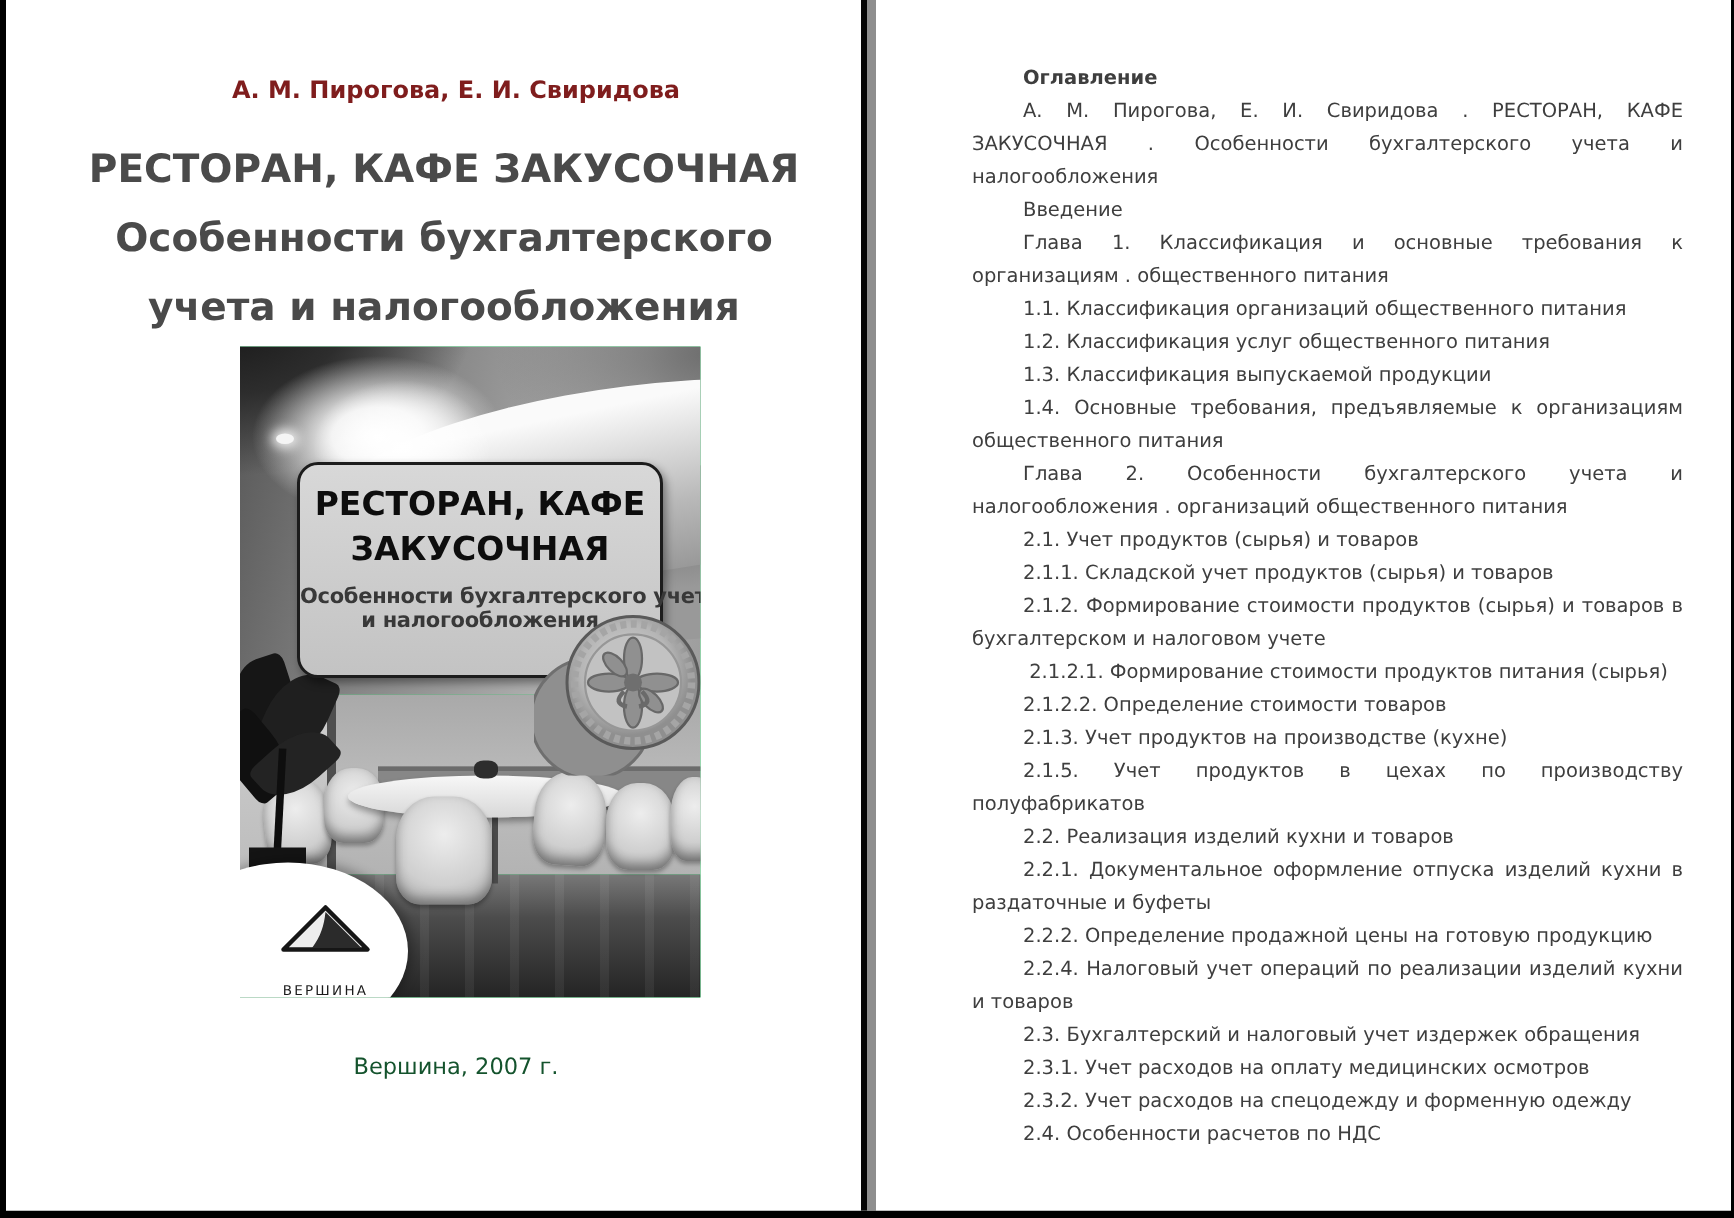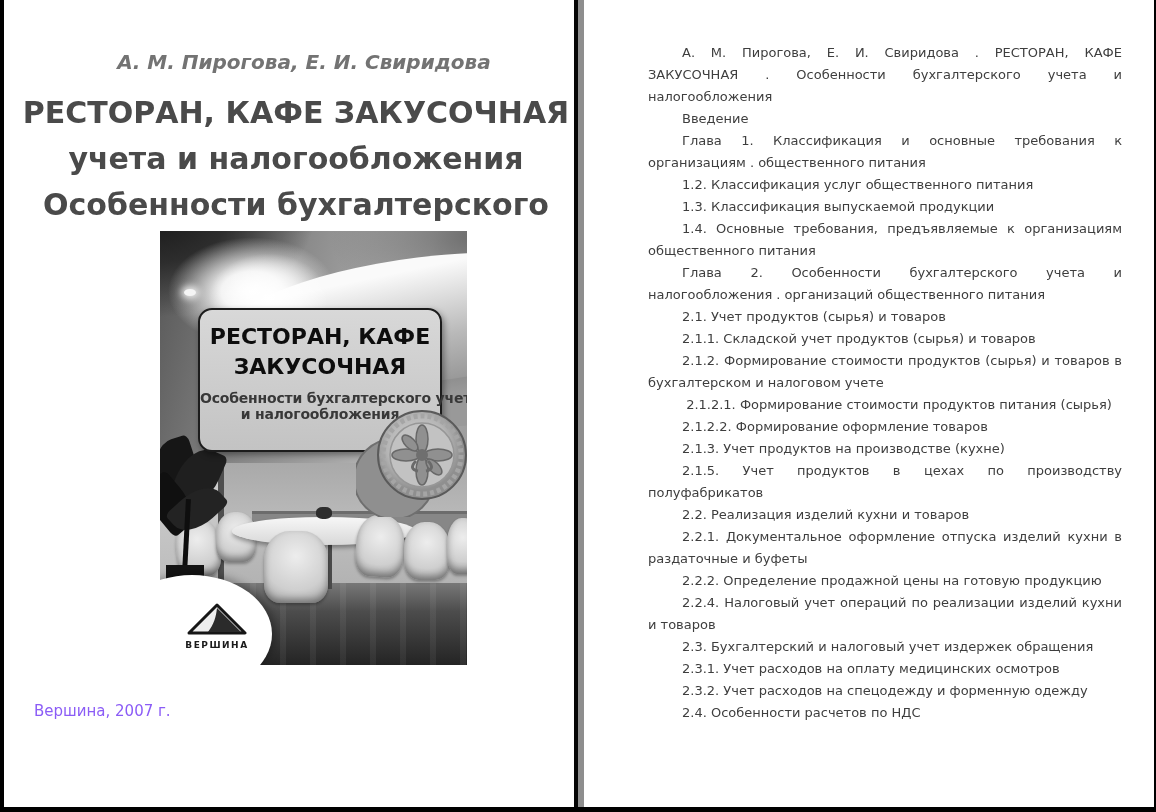--- a/index.html
+++ b/index.html
@@ -7,25 +7,25 @@
          font-family:"DejaVu Sans","Liberation Sans",sans-serif;}
   .sheet{position:absolute;left:4px;top:0;width:1150px;height:807px;background:#ffffff;}
 
   
   .page-left{position:absolute;left:0;top:0;width:570px;height:100%;background:#fff;}
   .divider-black{position:absolute;left:570px;top:0;width:4px;height:100%;background:#050505;}
   .divider-gray{position:absolute;left:574px;top:0;width:6px;height:100%;background:#8e8e8e;}
   .page-right{position:absolute;left:580px;top:0;width:570px;height:100%;background:#fff;}
 
   .authors{position:absolute;left:30px;top:50px;width:540px;text-align:center;
-           font-size:20px;font-weight:bold;color:#737373;font-style:italic;}
+           font-size:16px;font-weight:bold;color:#7f1d1d;}
   .big-title{position:absolute;left:14px;top:90px;width:556px;text-align:center;
-             font-size:30px;font-weight:bold;color:#4a4a4a;line-height:46px;}
-  .publisher{position:absolute;left:30px;top:702px;width:540px;text-align:left;
-             font-size:15px;color:#8b5cf6;}
+             font-size:26px;font-weight:bold;color:#4a4a4a;line-height:46px;}
+  .publisher{position:absolute;left:30px;top:702px;width:540px;text-align:center;
+             font-size:15px;color:#14532d;}
 
   
   .cover{position:absolute;left:156px;top:231px;width:307px;height:434px;overflow:hidden;
          background:#22c55e;}
   .ceiling{position:absolute;left:0;top:0;width:100%;height:232px;overflow:hidden;
     background:
       radial-gradient(140px 90px at 30% 26%,#ffffff 0%,#f0f0f0 22%,rgba(200,200,200,0) 60%),
       radial-gradient(240px 150px at -4% -8%,#171717 0%,#2d2d2d 34%,rgba(90,90,90,0) 70%),
       radial-gradient(220px 130px at 102% 2%,#6e6e6e 0%,rgba(150,150,150,0) 65%),
       linear-gradient(105deg,#565656 0%,#8a8a8a 40%,#b4b4b4 75%,#9c9c9c 100%);}
@@ -77,39 +77,39 @@
       background:linear-gradient(#d8d8d8,#c3c3c3);box-shadow:2px 3px 6px rgba(0,0,0,.4);
       text-align:center;}
   .card-title{margin-top:12px;font-size:22px;line-height:30px;font-weight:bold;color:#0d0d0d;}
   .card-sub{margin-top:8px;font-size:14px;line-height:16px;font-weight:bold;color:#383838;
       letter-spacing:-0.2px;white-space:nowrap;}
 
   .medallion{position:absolute;left:196px;top:166px;z-index:6;}
   .logo-corner{position:absolute;left:-48px;bottom:-28px;width:160px;height:118px;z-index:8;
       border-radius:50%;background:#ffffff;box-shadow:3px -2px 8px rgba(0,0,0,.3);}
   .vershina{position:absolute;left:22px;top:372px;width:70px;z-index:9;text-align:center;}
-  .vershina-text{margin-top:1px;font-size:9px;font-weight:bold;color:#1a1a1a;letter-spacing:1.5px;}
+  .vershina-text{margin-top:17px;font-size:9px;font-weight:normal;color:#1a1a1a;letter-spacing:1.5px;}
 
   
   .toc{position:absolute;left:64px;top:42px;width:474px;color:#3e3e3e;font-size:13px;}
   .toc p{margin:0;line-height:22px;text-indent:34px;text-align:justify;}
   .toc .head{font-weight:bold;text-align:left;}
 </style>
 </head>
 <body>
 
 <div class="frame">
  <div class="sheet">
 
   <div class="page-left">
     <div class="authors">А. М. Пирогова, Е. И. Свиридова</div>
     <div class="big-title">
       <div>РЕСТОРАН, КАФЕ ЗАКУСОЧНАЯ</div>
+      <div>Особенности бухгалтерского</div>
       <div>учета и налогообложения</div>
-      <div>Особенности бухгалтерского</div>
     </div>
 
     <div class="cover">
       <div class="wall"></div>
       <div class="doorway"></div>
       <div class="ceiling">
         <div class="band-dark"></div>
         <div class="band-light"></div>
         <div class="glow"></div>
         <div class="dot1"></div>
@@ -181,32 +181,34 @@
     </div>
 
     <div class="publisher">Вершина, 2007 г.</div>
   </div>
 
   <div class="divider-black"></div>
   <div class="divider-gray"></div>
 
   <div class="page-right">
     <div class="toc">
+      <p class="head">Оглавление</p>
       <p>А. М. Пирогова, Е. И. Свиридова . РЕСТОРАН, КАФЕ ЗАКУСОЧНАЯ . Особенности бухгалтерского учета и налогообложения</p>
       <p>Введение</p>
       <p>Глава 1. Классификация и основные требования к организациям . общественного питания</p>
+      <p>1.1. Классификация организаций общественного питания</p>
       <p>1.2. Классификация услуг общественного питания</p>
       <p>1.3. Классификация выпускаемой продукции</p>
       <p>1.4. Основные требования, предъявляемые к организациям общественного питания</p>
       <p>Глава 2. Особенности бухгалтерского учета и налогообложения . организаций общественного питания</p>
       <p>2.1. Учет продуктов (сырья) и товаров</p>
       <p>2.1.1. Складской учет продуктов (сырья) и товаров</p>
       <p>2.1.2. Формирование стоимости продуктов (сырья) и товаров в бухгалтерском и налоговом учете</p>
       <p>&nbsp;2.1.2.1. Формирование стоимости продуктов питания (сырья)</p>
-      <p>2.1.2.2. Формирование оформление товаров</p>
+      <p>2.1.2.2. Определение стоимости товаров</p>
       <p>2.1.3. Учет продуктов на производстве (кухне)</p>
       <p>2.1.5. Учет продуктов в цехах по производству полуфабрикатов</p>
       <p>2.2. Реализация изделий кухни и товаров</p>
       <p>2.2.1. Документальное оформление отпуска изделий кухни в раздаточные и буфеты</p>
       <p>2.2.2. Определение продажной цены на готовую продукцию</p>
       <p>2.2.4. Налоговый учет операций по реализации изделий кухни и товаров</p>
       <p>2.3. Бухгалтерский и налоговый учет издержек обращения</p>
       <p>2.3.1. Учет расходов на оплату медицинских осмотров</p>
       <p>2.3.2. Учет расходов на спецодежду и форменную одежду</p>
       <p>2.4. Особенности расчетов по НДС</p>

